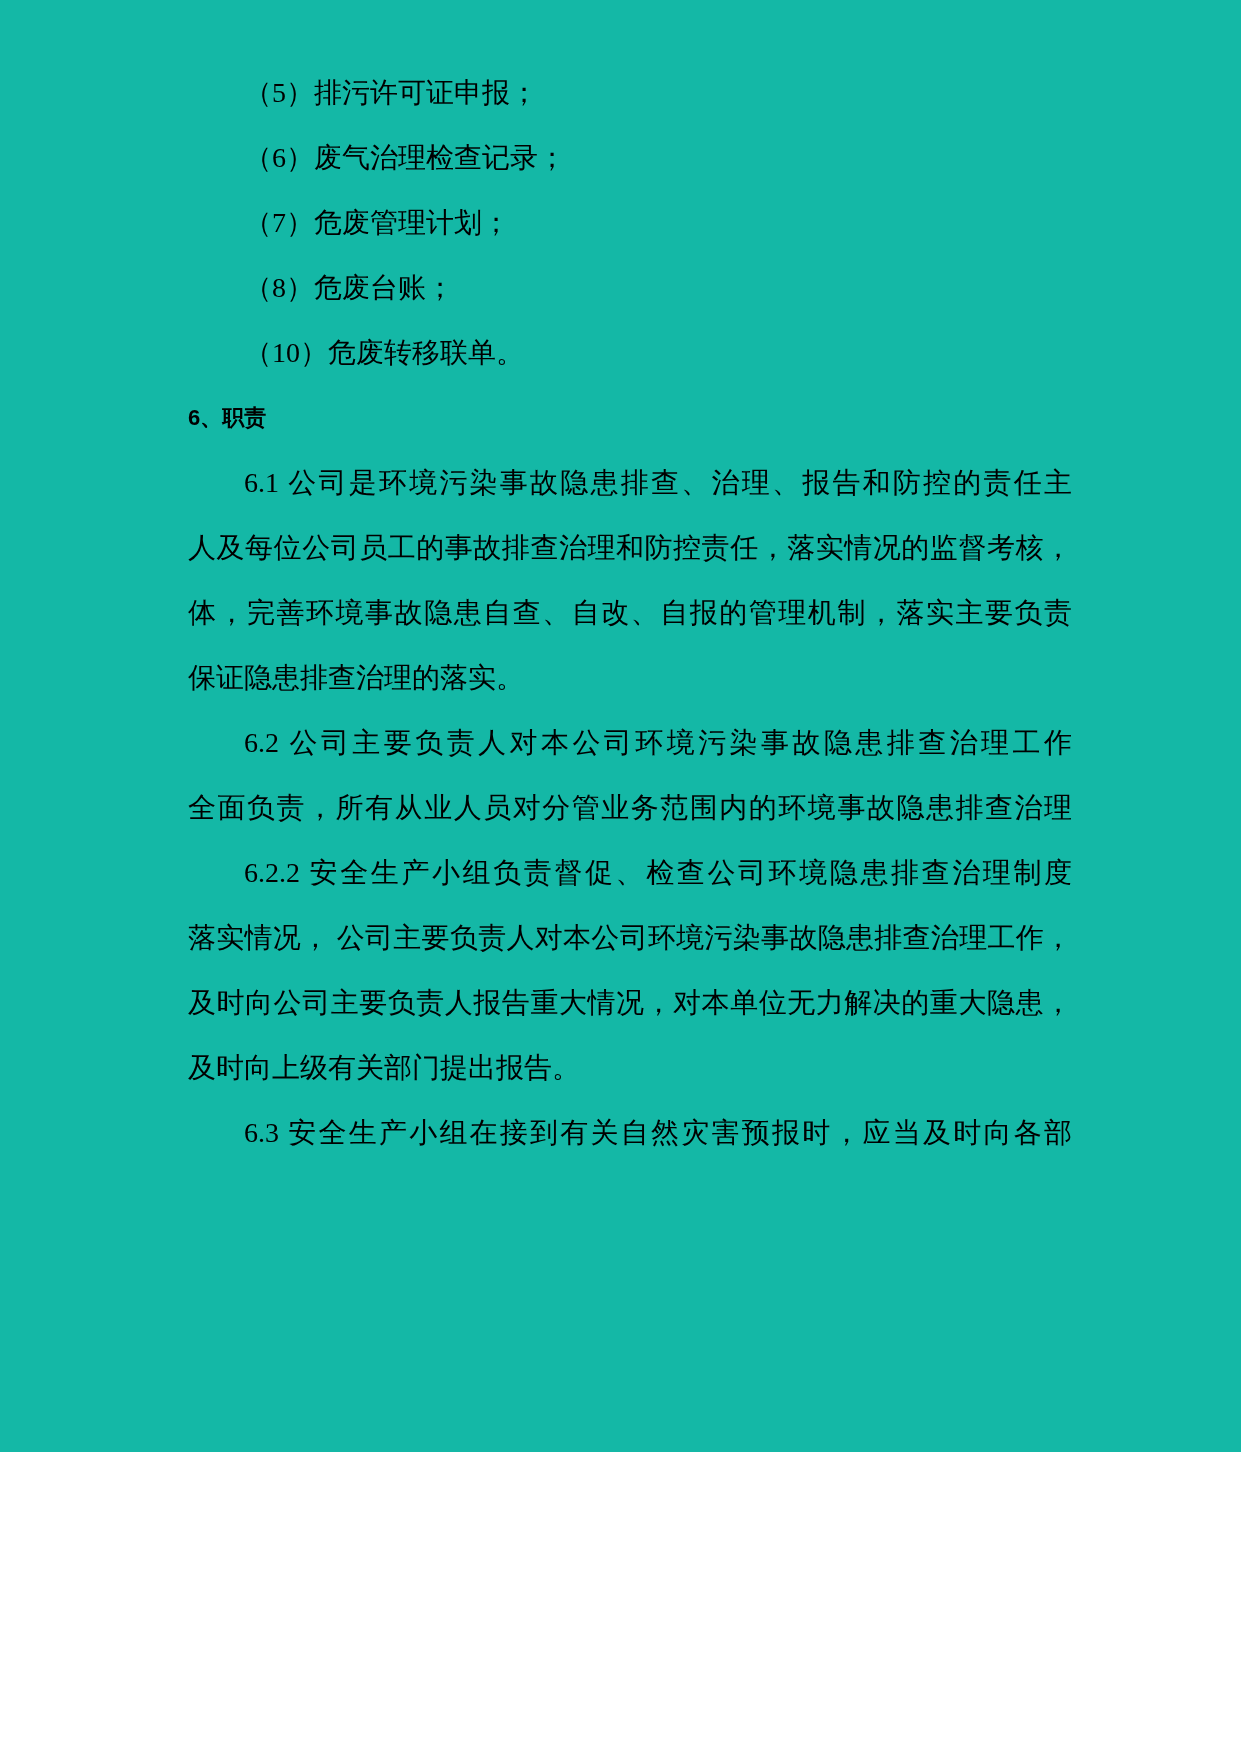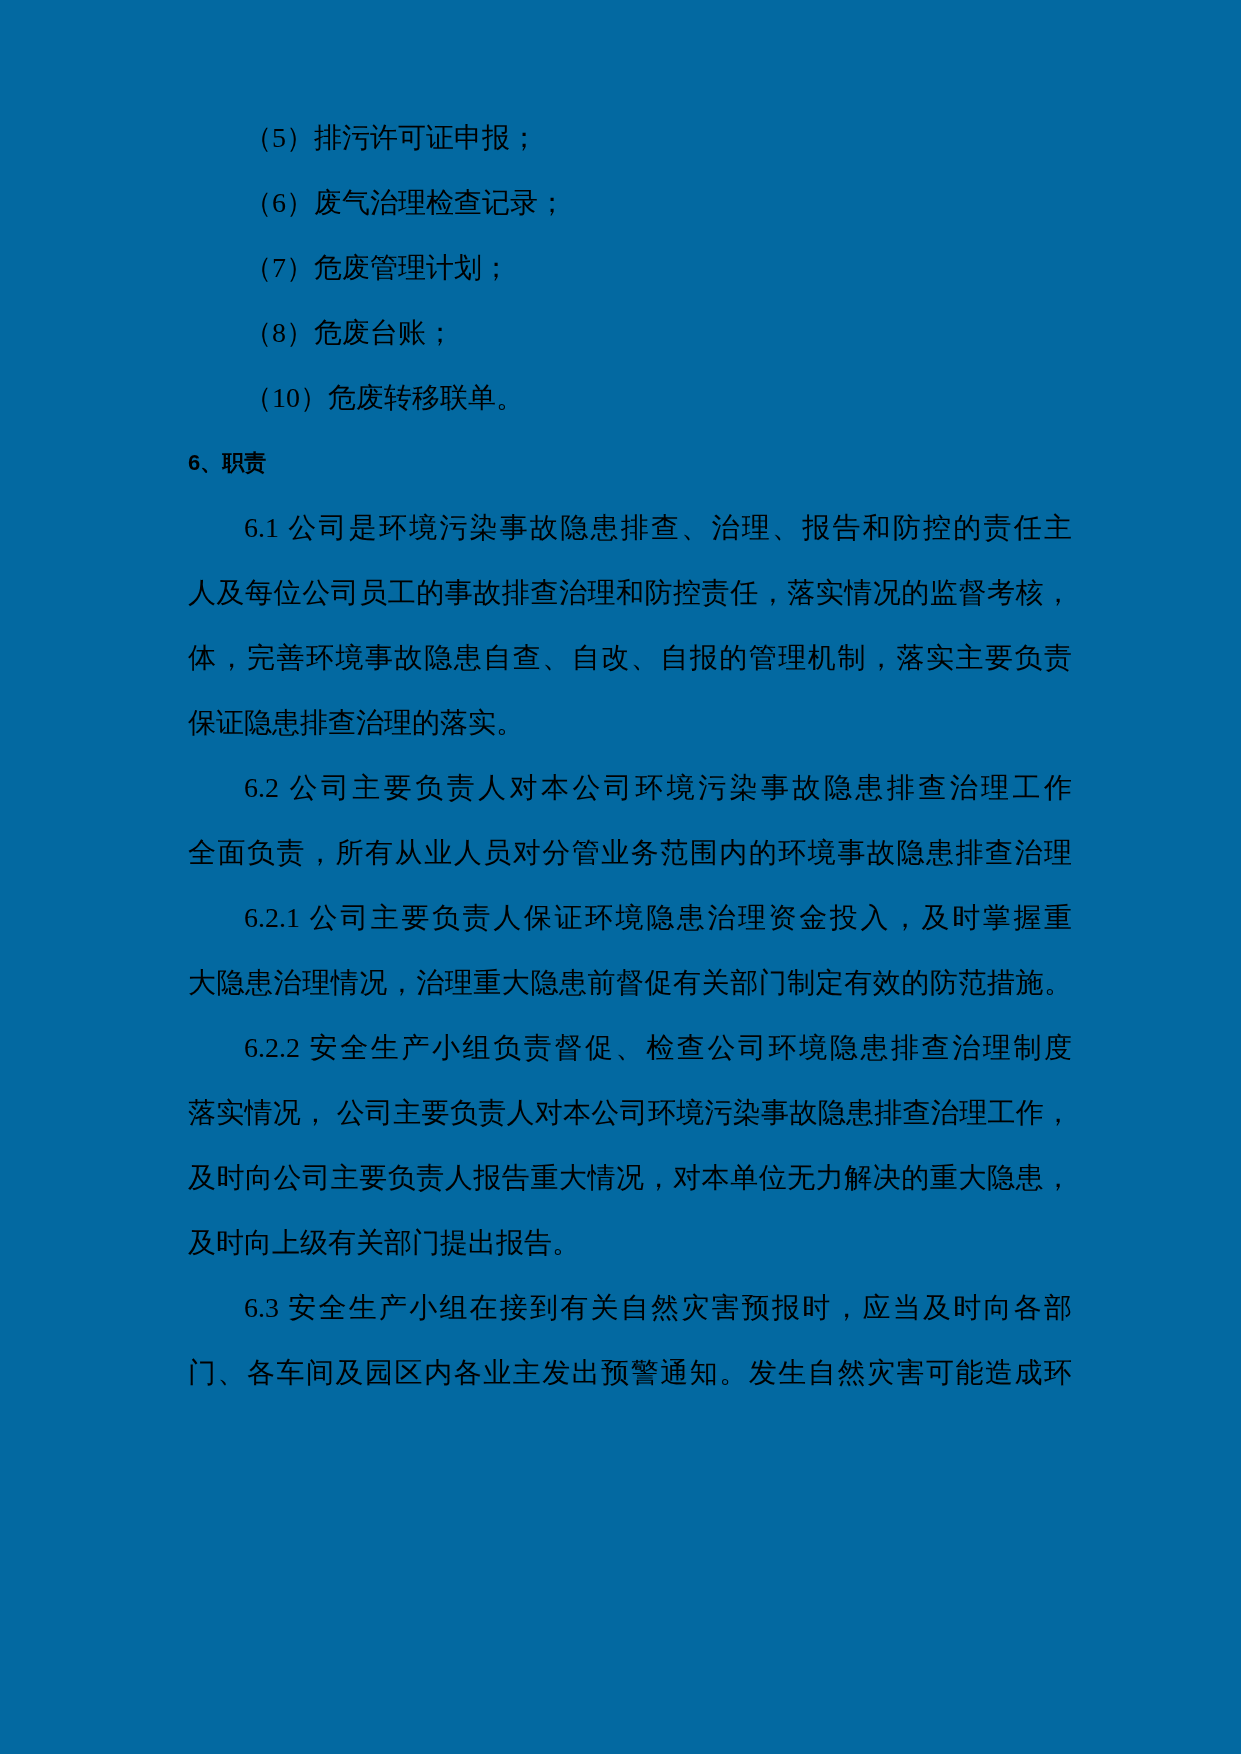--- a/index.html
+++ b/index.html
@@ -8,24 +8,24 @@
     background: #ffffff;
   }
   body {
     width: 1241px;
     height: 1754px;
     overflow: hidden;
   }
   .page {
     box-sizing: border-box;
     width: 1241px;
-    height: 1754px;
-    background: #0369a1;
+    height: 1452px;
+    background: #14b8a6;
     color: #000000;
-    padding: 105px 169px 0 188px;
+    padding: 60px 169px 0 188px;
     font-family: "Liberation Serif", "DejaVu Serif", serif;
     font-size: 28px;
     overflow: hidden;
   }
   .line {
     height: 65px;
     line-height: 65px;
     white-space: nowrap;
     overflow: hidden;
     text-align: left;
@@ -65,30 +65,25 @@
     <div class="line fill">人及每位公司员工的事故排查治理和防控责任，落实情况的监督考核，</div>
     <div class="line fill">体，完善环境事故隐患自查、自改、自报的管理机制，落实主要负责</div>
     <div class="line">保证隐患排查治理的落实。</div>
   </div>
 
   <div>
     <div class="line indent fill">6.2 公司主要负责人对本公司环境污染事故隐患排查治理工作</div>
     <div class="line fill">全面负责，所有从业人员对分管业务范围内的环境事故隐患排查治理</div>
   </div>
 
-  <div>
-    <div class="line indent fill">6.2.1 公司主要负责人保证环境隐患治理资金投入，及时掌握重</div>
-    <div class="line fill">大隐患治理情况，治理重大隐患前督促有关部门制定有效的防范措施。</div>
-  </div>
 
   <div>
     <div class="line indent fill">6.2.2 安全生产小组负责督促、检查公司环境隐患排查治理制度</div>
     <div class="line fill">落实情况， 公司主要负责人对本公司环境污染事故隐患排查治理工作，</div>
     <div class="line fill">及时向公司主要负责人报告重大情况，对本单位无力解决的重大隐患，</div>
     <div class="line">及时向上级有关部门提出报告。</div>
   </div>
 
   <div>
     <div class="line indent fill">6.3 安全生产小组在接到有关自然灾害预报时，应当及时向各部</div>
-    <div class="line fill">门、各车间及园区内各业主发出预警通知。发生自然灾害可能造成环</div>
   </div>
 
 </div>
 
 </body></html>

